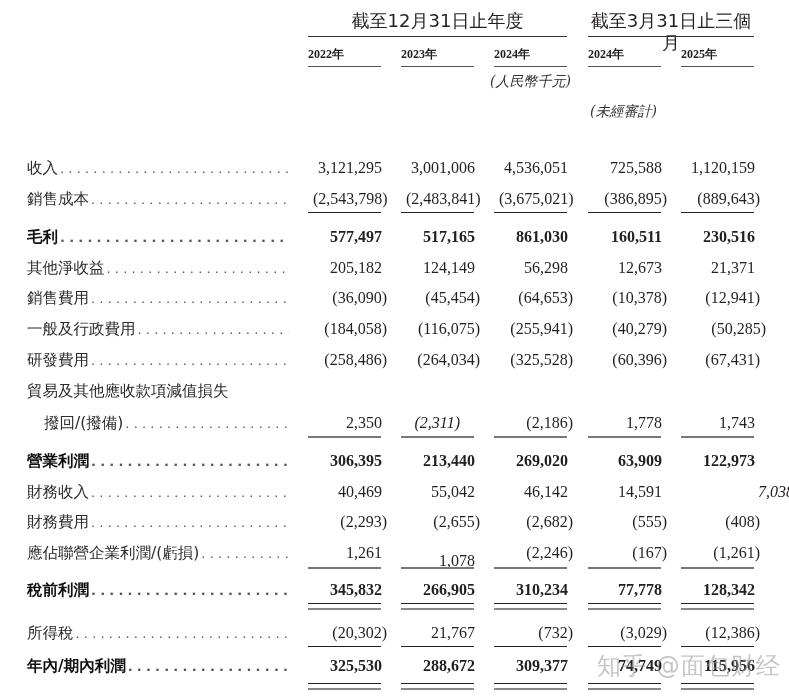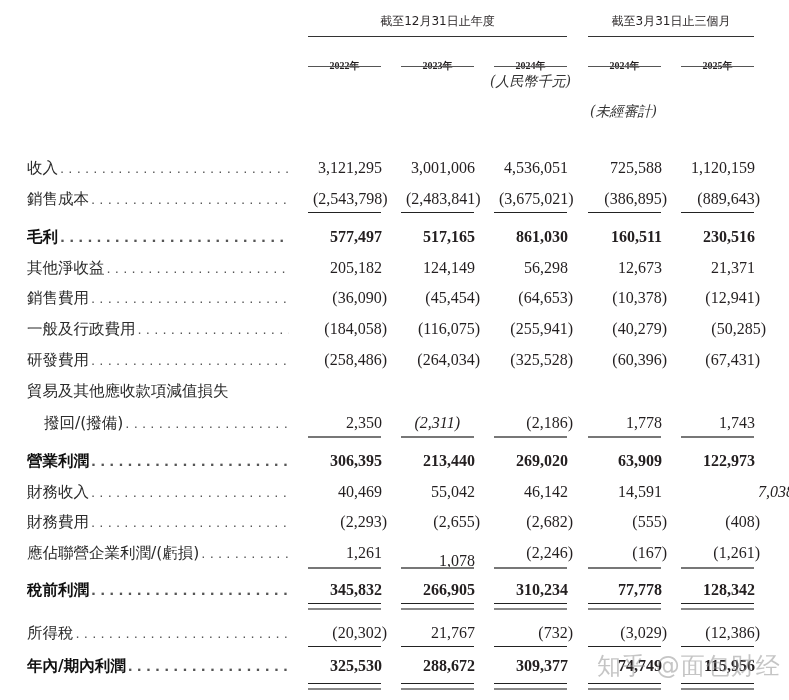--- a/index.html
+++ b/index.html
@@ -3,27 +3,27 @@
 <meta charset="utf-8">
 <style>
   html, body { margin: 0; padding: 0; background: #ffffff; }
   body {
     width: 789px; height: 700px; position: relative; overflow: hidden;
     font-family: "Liberation Serif", "DejaVu Serif", serif;
     color: #231f20;
   }
   .grp-title {
     position: absolute; top: 10px; height: 22px; line-height: 22px;
-    font-size: 12px; text-align: center; font-weight: normal;
+    font-size: 18px; text-align: center; font-weight: normal;
     font-family: "DejaVu Sans", sans-serif;
   }
   .grp-line { position: absolute; top: 36px; height: 0; border-top: 1.5px solid #333; }
   .yr {
-    position: absolute; top: 54px; height: 24px; line-height: 24px;
-    font-size: 10px; font-weight: bold; text-align: center;
+    position: absolute; top: 42px; height: 24px; line-height: 24px;
+    font-size: 12px; font-weight: bold; 
   }
   .yr-line { position: absolute; top: 66px; height: 0; border-top: 1.5px solid #555; }
   .note {
     position: absolute; font-size: 14px; font-style: italic; color: #333;
     font-family: "DejaVu Serif", serif;
   }
   .row { position: absolute; left: 0; width: 789px; height: 28px; }
   .label {
     position: absolute; left: 27px; width: 262px; height: 28px; line-height: 28px;
     font-size: 15.5px; font-family: "DejaVu Sans", sans-serif;

